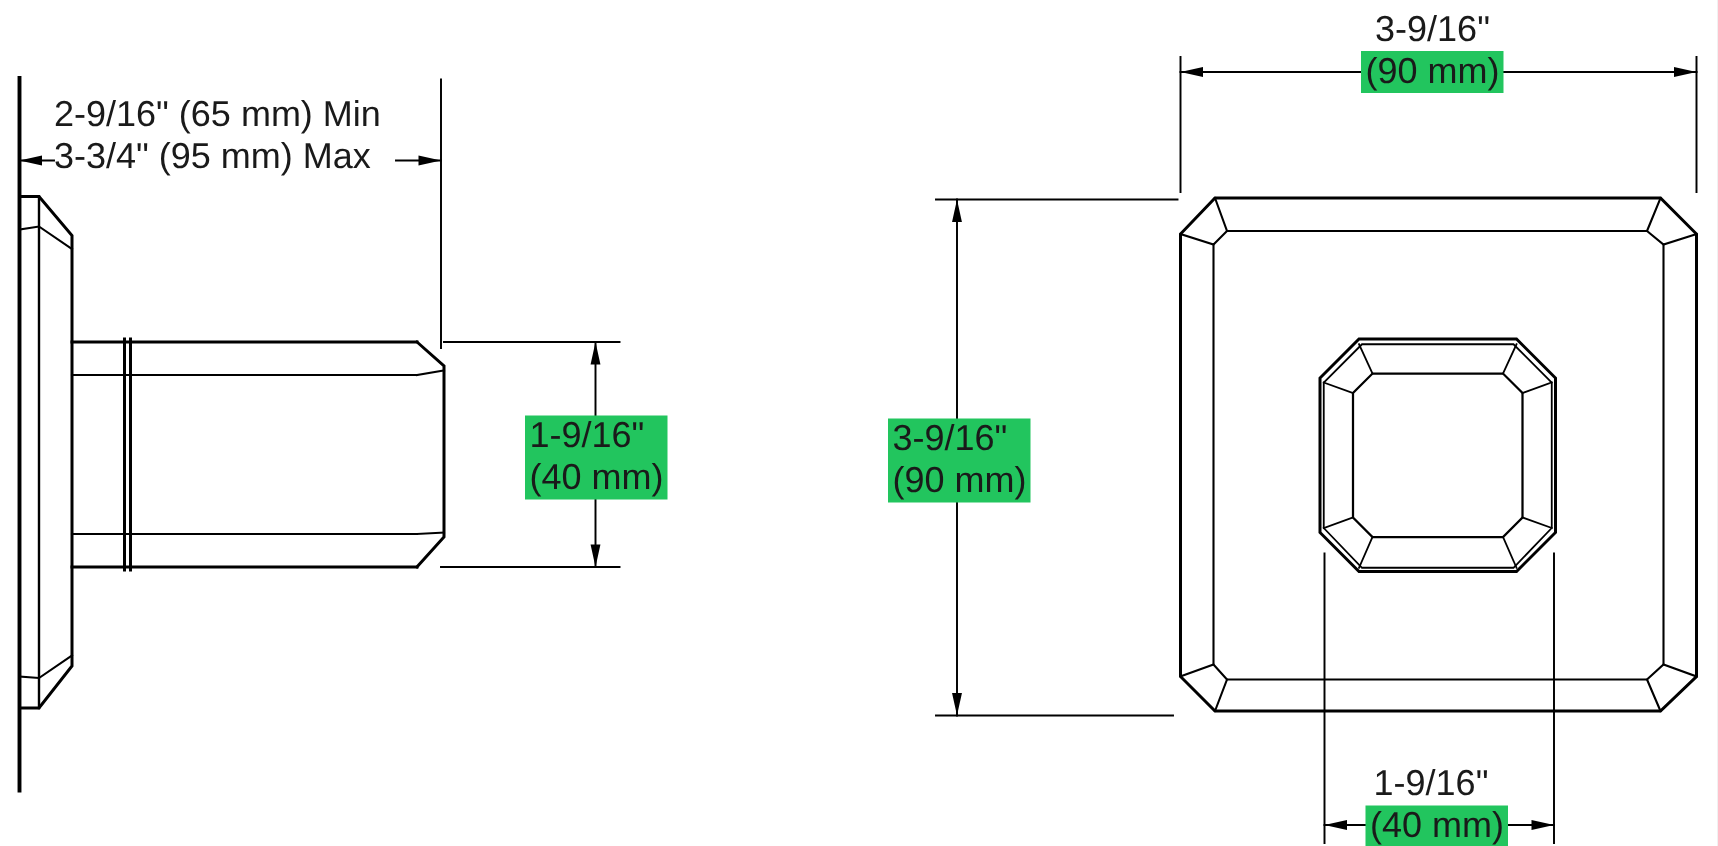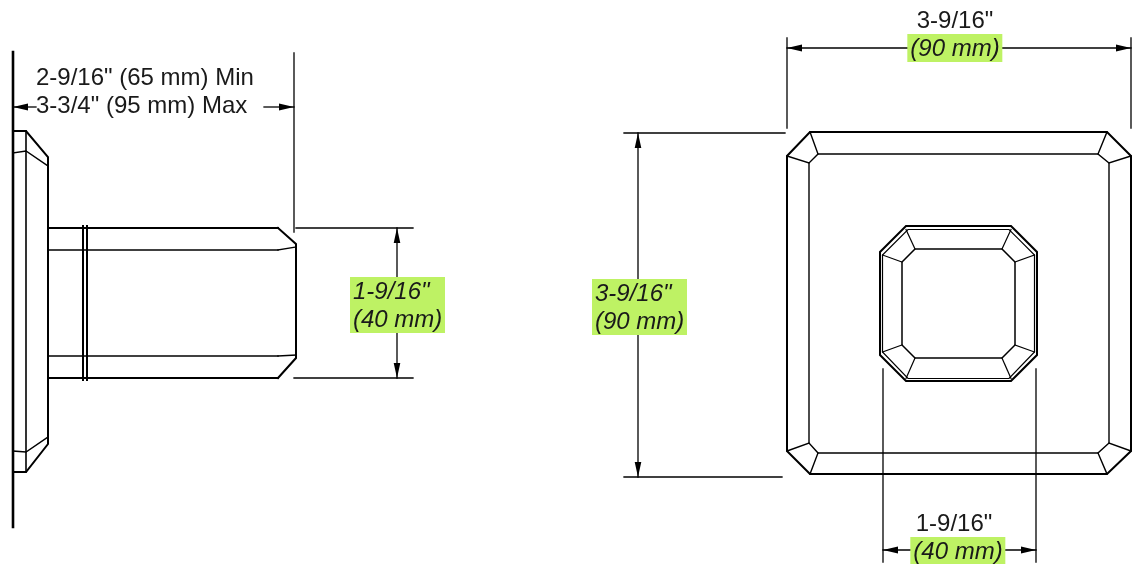--- a/index.html
+++ b/index.html
@@ -13,21 +13,21 @@
   #lineart{position:absolute;left:0;top:0;width:100%;height:100%;}
   .dim-label{
     position:absolute;
     font-size:24px;
     line-height:28px;
     color:#1a1a1a;
     white-space:nowrap;
     letter-spacing:0;
   }
   .dim-label .line{display:block;}
-  .bg{background:#bef264;padding:0 3px;font-style:italic;}
+  .bg{background:#22c55e;padding:0 3px;}
   .center{transform:translateX(-50%);}
 </style>
 </head>
 <body>
 
 <div id="stage">
 
   <svg id="lineart" viewBox="0 0 1145 564" fill="none" stroke="#000000" stroke-linecap="square" stroke-linejoin="miter">
 
     <g>

